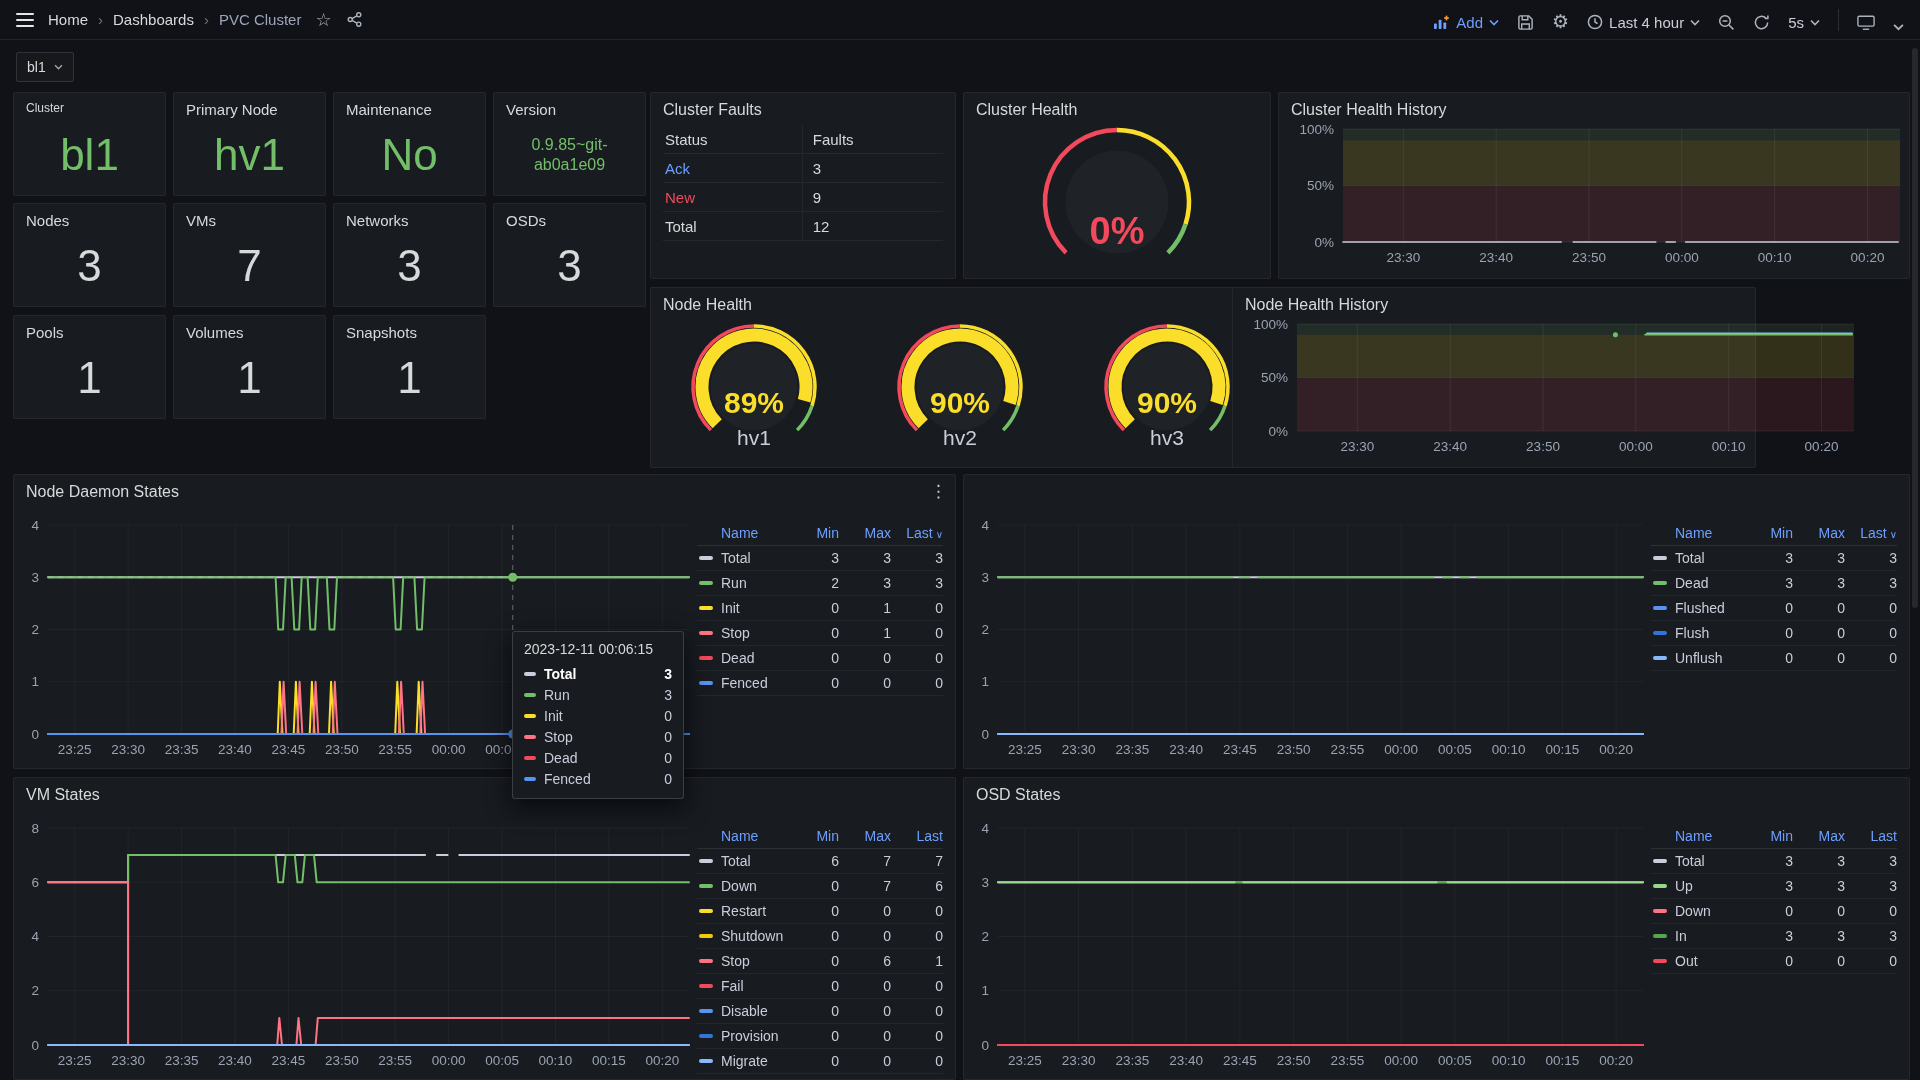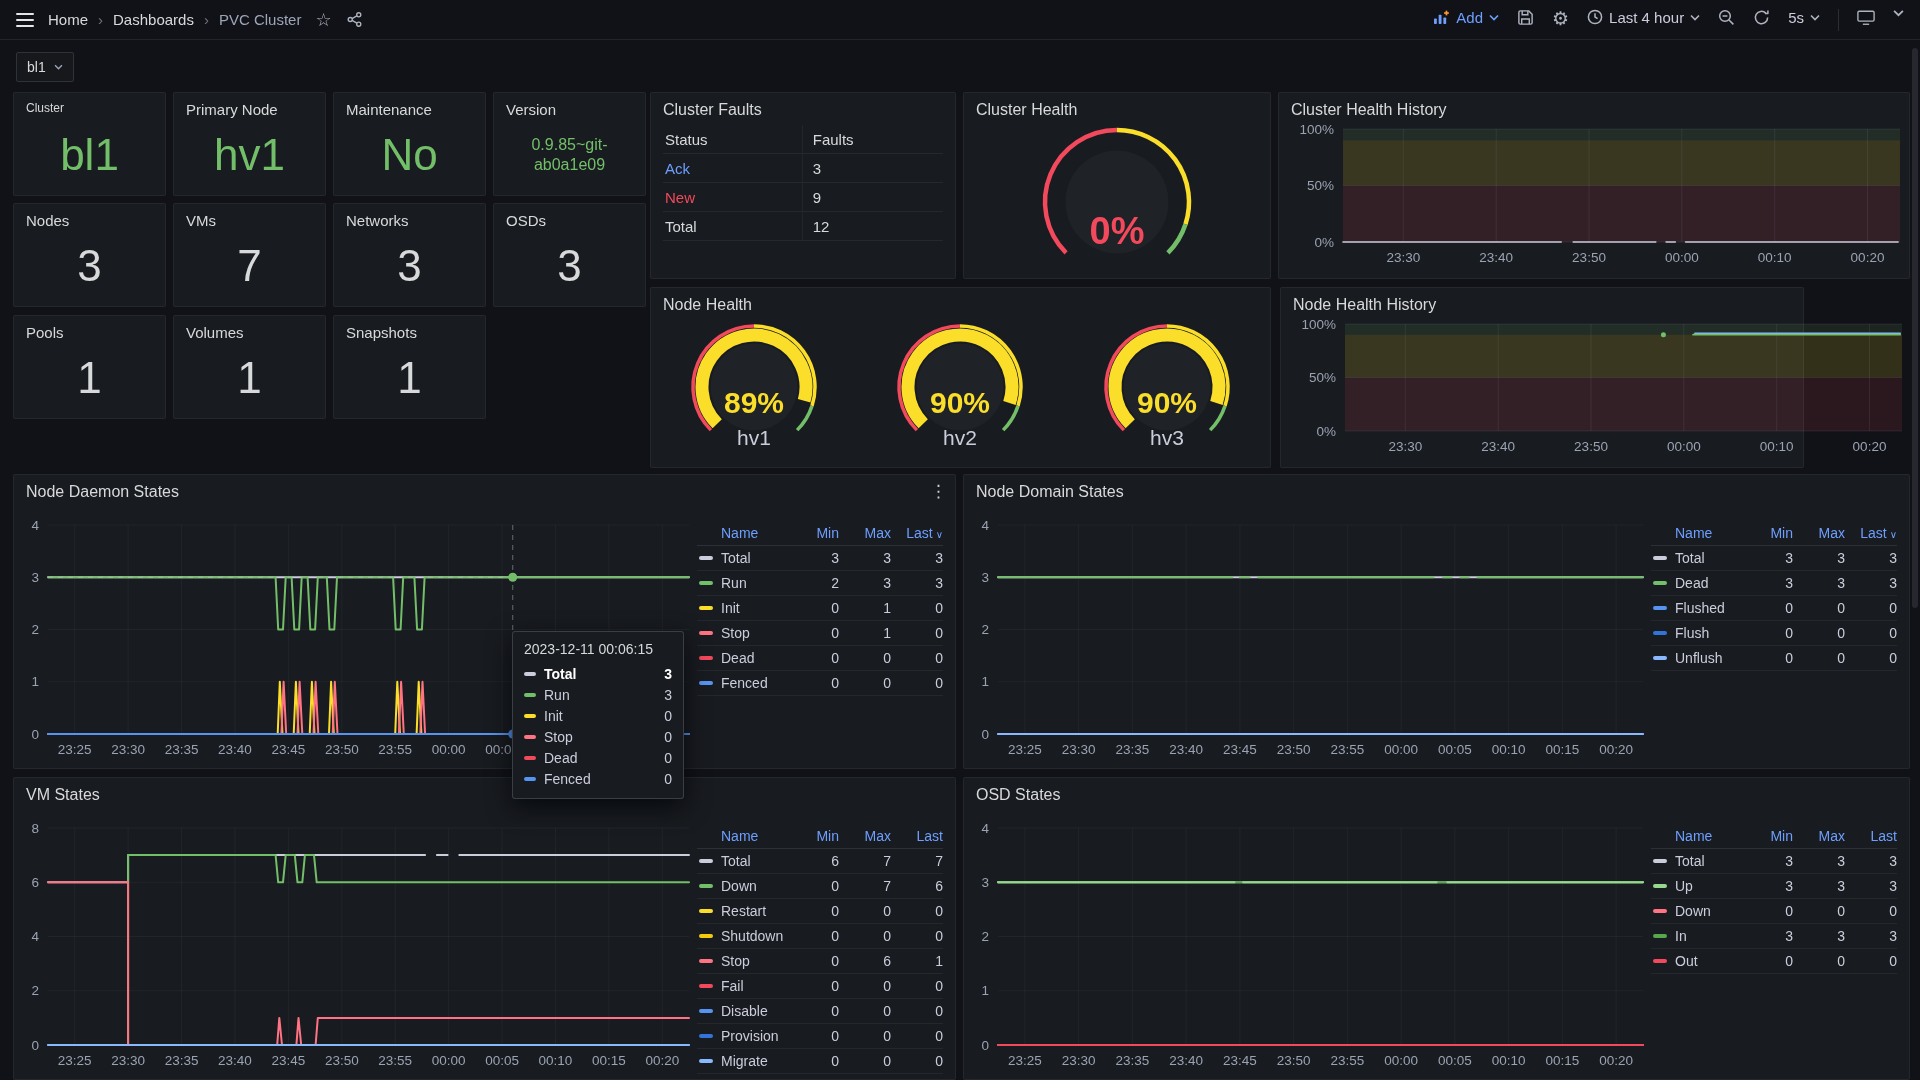--- a/index.html
+++ b/index.html
@@ -4,21 +4,21 @@
 <style>
   * { margin:0; padding:0; box-sizing:border-box; }
   html,body { width:1920px; height:1080px; overflow:hidden; background:#111217;
     font-family:"Liberation Sans", sans-serif; color:#ccccdc; }
   .nav { position:absolute; top:0; left:0; right:0; height:40px; display:flex; align-items:center;
     padding:0 16px; background:#111217; border-bottom:1px solid rgba(204,204,220,0.10); z-index:10; }
   .nav-left { display:flex; align-items:center; gap:14px; }
   .crumb { font-size:15px; color:#d8d9da; cursor:pointer; }
   .crumb.muted { color:#9da5b8; }
   .crumb-sep { color:#6e7480; font-size:15px; }
-  .nav-right { margin-left:auto; display:flex; align-items:flex-start; gap:18px; }
+  .nav-right { margin-left:auto; display:flex; align-items:flex-end; gap:18px; }
   .nav-item { display:flex; align-items:center; gap:6px; font-size:15px; color:#ccccdc; cursor:pointer; }
   .nav-item.blue { color:#6E9FFF; }
   .icon { display:inline-flex; align-items:center; justify-content:center; }
   .glyph { color:#aeb4bf; font-size:17px; line-height:1; }
   .divider { width:1px; height:22px; background:rgba(204,204,220,0.15); }
   .var-box { position:absolute; left:16px; top:52px; height:30px; display:flex; align-items:center; gap:8px;
     padding:0 10px; background:#16181c; border:1px solid #2f3339; border-radius:2px; font-size:14px;
     color:#d8d9da; cursor:pointer; z-index:5; }
   .panel { position:absolute; background:#181b1f; border:1px solid rgba(204,204,220,0.07); border-radius:2px; }
   .p-title { padding:8px 12px 4px 12px; font-size:16px; color:#d8d9da; font-weight:500; white-space:nowrap;
@@ -330,21 +330,21 @@
           <path d="M 51.87 109.13 A 61 61 0 0 1 95.00 5.00" stroke="#F2495C" stroke-width="3.5" fill="none"></path>
           <path d="M 95.00 5.00 A 61 61 0 0 1 153.01 84.85" stroke="#FADE2A" stroke-width="3.5" fill="none"></path>
           <path d="M 153.01 84.85 A 61 61 0 0 1 138.13 109.13" stroke="#73BF69" stroke-width="3.5" fill="none"></path>
           <path d="M 58.23 102.77 A 52 52 0 1 1 144.45 82.07" stroke="#FADE2A" stroke-width="13" fill="none"></path>
           <text x="95" y="92" text-anchor="middle" fill="#FADE2A" font-size="30" font-weight="700">90%</text>
           <text x="95" y="124" text-anchor="middle" fill="#ccccdc" font-size="21">hv3</text>
         </svg></div>
     </div>
 </section>
 
-<section class="panel" style="left:1280px;top:287px;width:524px;height:181px">
+<section class="panel" style="left:1232px;top:287px;width:524px;height:181px">
   <div class="p-title">Node Health History</div>
   <div class="cp-body">
       <div class="chartbox"><svg width="630" height="151" viewBox="0 0 630 151">
           <rect x="64" y="61.5" width="557" height="53.5" fill="rgba(242,73,92,0.12)"></rect>
           <rect x="64" y="18.699999999999996" width="557" height="42.800000000000004" fill="rgba(250,222,42,0.15)"></rect>
           <rect x="64" y="8" width="557" height="10.699999999999996" fill="rgba(115,191,105,0.11)"></rect>
           <line x1="124.34166666666667" x2="124.34166666666667" y1="8" y2="115" stroke="rgba(204,204,220,0.09)"></line>
           <text x="124.34166666666667" y="135" text-anchor="middle" fill="#9aa3b3" font-size="13.5">23:30</text>
           <line x1="217.175" x2="217.175" y1="8" y2="115" stroke="rgba(204,204,220,0.09)"></line>
           <text x="217.175" y="135" text-anchor="middle" fill="#9aa3b3" font-size="13.5">23:40</text>
@@ -516,21 +516,20 @@
           </div>
           <div class="lg-num">0</div>
           <div class="lg-num">0</div>
           <div class="lg-num">0</div>
         </div>
       </div>
   </div>
 </section>
 
 <section class="panel" style="left:963px;top:474px;width:947px;height:295px">
-  <div class="p-title">Node Domain States</div>
   <div class="cp-body" style="top:30px">
     <div class="chartbox"><svg width="687" height="263" viewBox="0 0 687 263">
           <line x1="60.875" x2="60.875" y1="20" y2="229" stroke="rgba(204,204,220,0.055)"></line>
           <text x="60.875" y="249" text-anchor="middle" fill="#9aa3b3" font-size="13.5">23:25</text>
           <line x1="114.625" x2="114.625" y1="20" y2="229" stroke="rgba(204,204,220,0.055)"></line>
           <text x="114.625" y="249" text-anchor="middle" fill="#9aa3b3" font-size="13.5">23:30</text>
           <line x1="168.375" x2="168.375" y1="20" y2="229" stroke="rgba(204,204,220,0.055)"></line>
           <text x="168.375" y="249" text-anchor="middle" fill="#9aa3b3" font-size="13.5">23:35</text>
           <line x1="222.125" x2="222.125" y1="20" y2="229" stroke="rgba(204,204,220,0.055)"></line>
           <text x="222.125" y="249" text-anchor="middle" fill="#9aa3b3" font-size="13.5">23:40</text>

